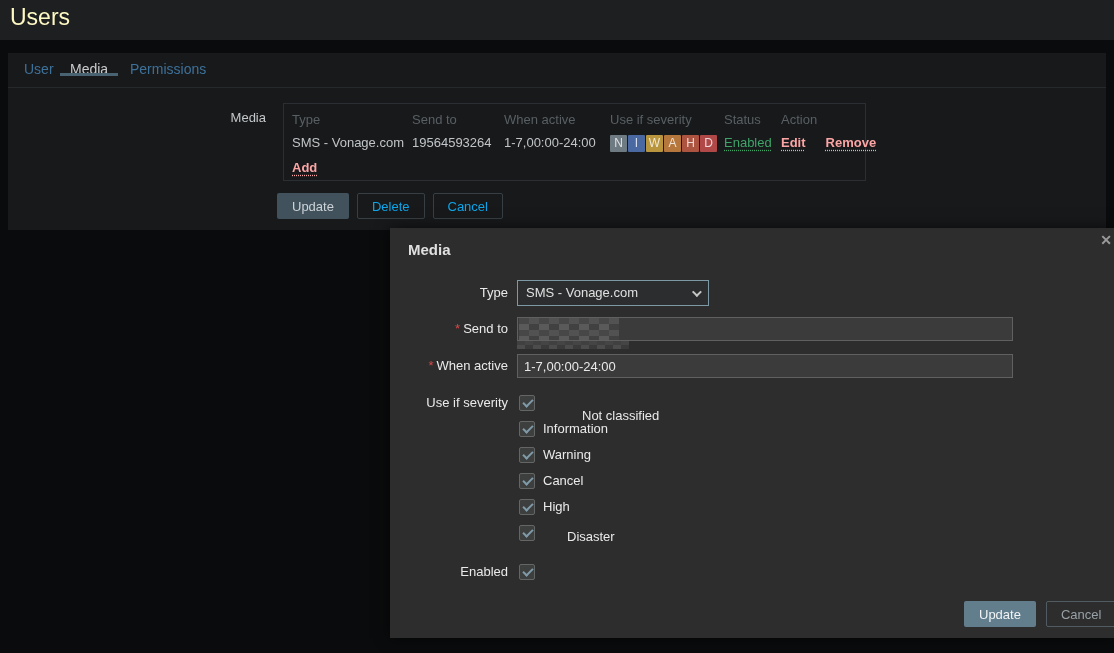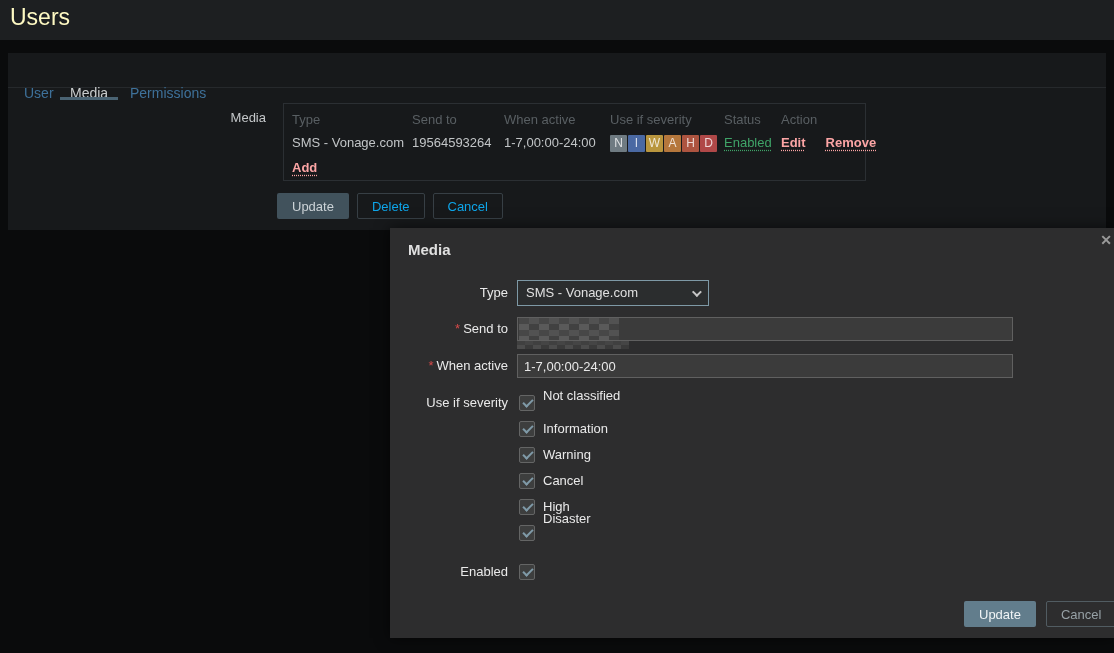--- a/index.html
+++ b/index.html
@@ -6,21 +6,21 @@
   html,body { width:1114px; height:653px; overflow:hidden; }
   body { font-family:"Liberation Sans", sans-serif; background:#0a0b0c; position:relative; }
 
   
   .topbar { position:absolute; left:0; top:0; width:1114px; height:40px; background:#1d1f21; }
   .topbar h1 { position:absolute; left:10px; top:4px; font-size:23px; font-weight:400; color:#fef9c3; }
 
   
   .panel { position:absolute; left:8px; top:53px; width:1098px; height:177px; background:#17191b; }
   .tabs { position:absolute; left:0; top:0; width:100%; height:35px; border-bottom:1px solid #26292c; }
-  .tab { position:absolute; top:0; height:21px; line-height:33px; font-size:14px; color:#3e719a; cursor:pointer; text-decoration:none;margin-top:24px; }
+  .tab { position:absolute; top:0; height:21px; line-height:33px; font-size:14px; color:#3e719a; cursor:pointer; text-decoration:none; }
   .tab-user { left:16px; }
   .tab-media { left:62px; color:#c9cccd; }
   .tab-media::after { content:""; position:absolute; left:-10px; right:-10px; bottom:-2px; height:3px; background:#4a6373; }
   .tab-permissions { left:122px; }
 
   .form-label { position:absolute; left:0; top:57px; width:258px; text-align:right; font-size:13px; color:#c5c8ca; }
 
   .media-table { position:absolute; left:275px; top:50px; width:583px; height:78px; border:1px solid #2b2f33; font-size:13px; }
   .t-row { position:absolute; left:8px; right:8px; height:17px; white-space:nowrap; }
   .t-head { top:8px; color:#595f63; }
@@ -134,36 +134,36 @@
   <input class="txt" style="top: 89px;">
   <div class="mosaic"></div>
   <div class="mosaic2"></div>
 
   <label class="m-label" style="top:126px; line-height:24px;"><span class="req">*</span><span>When active</span></label>
   <input class="txt" style="top: 126px;" value="1-7,00:00-24:00">
 
   <label class="m-label" style="top:167px; line-height:16px;">Use if severity</label>
 
   <span class="cb checked" style="top:167px;"></span>
-  <span class="cb-label" style="top:160px;">Not classified</span>
+  <span class="cb-label" style="top:180px;margin-left:39px;">Not classified</span>
 
   <span class="cb checked" style="top:193px;"></span>
   <span class="cb-label" style="top:193px;">Information</span>
 
   <span class="cb checked" style="top:219px;"></span>
   <span class="cb-label" style="top:219px;">Warning</span>
 
   <span class="cb checked" style="top:245px;"></span>
   <span class="cb-label" style="top:245px;">Cancel</span>
 
   <span class="cb checked" style="top:271px;"></span>
   <span class="cb-label" style="top:271px;">High</span>
 
   <span class="cb checked" style="top:297px;"></span>
-  <span class="cb-label" style="top:283px;">Disaster</span>
+  <span class="cb-label" style="top:301px;margin-left:24px;">Disaster</span>
 
   <label class="m-label" style="top:336px; line-height:16px;">Enabled</label>
   <span class="cb checked" style="top:336px;"></span>
 
   <div class="modal-footer">
     <button class="btn btn-filled">Update</button>
     <button class="btn btn-outline">Cancel</button>
   </div>
 </div>
 

